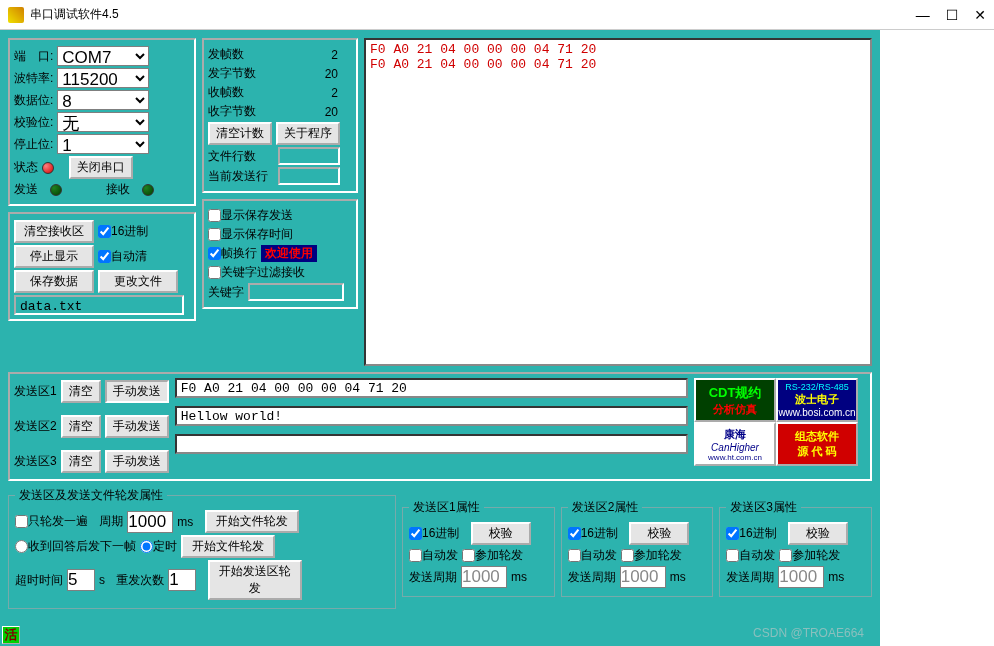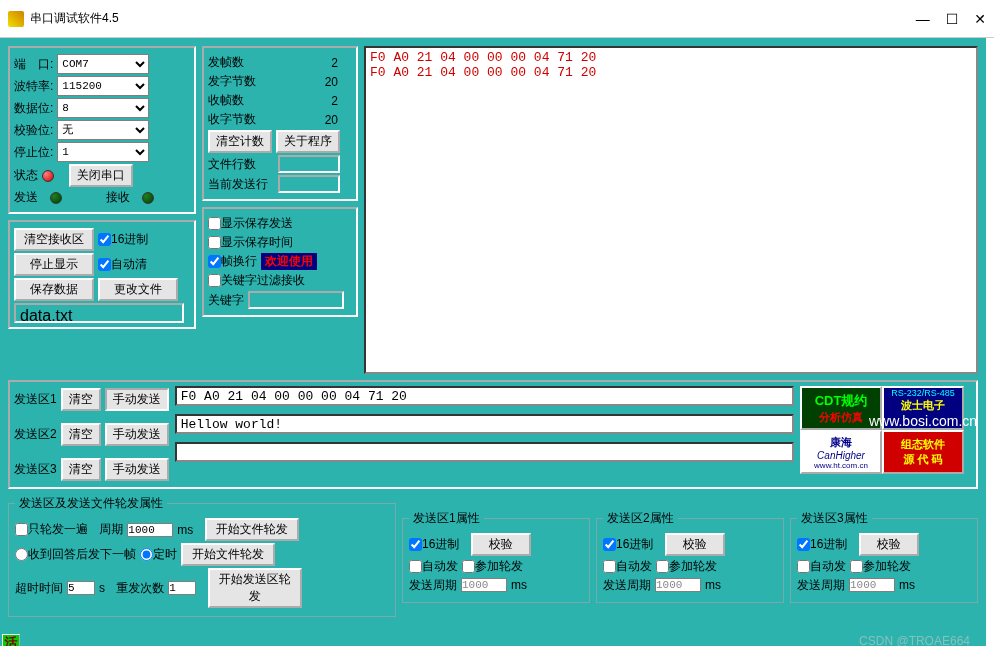--- a/index.html
+++ b/index.html
@@ -1,40 +1,40 @@
 <!DOCTYPE html>
 <html><head>
 <meta charset="utf-8">
 <style>
 * { box-sizing: border-box; margin: 0; padding: 0; }
 body { font-family: "SimSun", "宋体", sans-serif; font-size: 12px; background: #fff; }
-.titlebar { height: 38px; border-bottom: 1px solid #ccc; display: flex; align-items: center; padding: 0 8px; justify-content: space-between; }
+.titlebar { height: 30px; border-bottom: 1px solid #ccc; display: flex; align-items: center; padding: 0 8px; justify-content: space-between; }
 .titlebar-left { display: flex; align-items: center; gap: 6px; }
 .titlebar-icon { width: 16px; height: 16px; background: linear-gradient(45deg,#f0e000,#d08000); border-radius: 2px; }
 .titlebar-btns { display: flex; gap: 16px; font-family: sans-serif; }
 .titlebar-btns span { cursor: pointer; font-size: 14px; }
-.app-body { background: #2cb3ae; padding: 8px; width: 986px; height: 616px; position: relative; }
+.app-body { background: #2cb3ae; padding: 8px; width: 880px; height: 616px; position: relative; }
 .panel { border: 2px inset #fff; background: #2cb3ae; padding: 4px; }
 fieldset.group { border: 1px solid #7aa; background: #2cb3ae; padding: 4px 6px 6px 6px; }
 fieldset.group > legend { padding: 0 4px; font-size: 12px; }
 .row { display: flex; align-items: center; gap: 4px; margin: 2px 0; }
 label.lbl { font-size: 12px; }
-select, input[type=text] { font-family: Liberation Mono, monospace; font-size: 11px; background: #fff; border: 1px solid #7f7f7f; }
+select, input[type=text] { font-family: Liberation Sans, sans-serif; font-size: 17px; background: #fff; border: 1px solid #7f7f7f; }
 select { height: 20px; }
 .btn { background: #e5e5e5; border: 2px outset #fff; font-size: 12px; padding: 1px 6px; cursor: pointer; font-family: Liberation Mono, monospace; }
 .btn-press { border: 2px inset #fff; }
 .led { width: 12px; height: 12px; border-radius: 50%; border: 1px solid #333; display: inline-block; }
 .led-red { background: radial-gradient(circle at 30% 30%, #ff8080, #d00000); }
 .led-green { background: radial-gradient(circle at 30% 30%, #208020, #004000); }
 .stat-label { display: inline-block; width: 56px; }
 .stat-val { display: inline-block; width: 40px; text-align: right; }
 .small-input { width: 62px; height: 18px; background: #2cb3ae; border: 2px inset #fff; }
 .recv-area { background: #fff; border: 2px inset #888; font-family: "Courier New", monospace; font-size: 13px; color: #d00000; padding: 2px 4px; overflow: auto; }
 .send-area-input { background: #fff; border: 2px inset #888; font-family: "Courier New", monospace; font-size: 13px; padding: 1px 4px; height: 20px; }
-.file-box { background: #2cb3ae; border: 2px inset #fff; font-family: Liberation Sans, sans-serif; font-size: 16px; padding: 2px 4px; width: 170px; height: 20px; }
+.file-box { background: #2cb3ae; border: 2px inset #fff; font-family: Liberation Mono, monospace; font-size: 13px; padding: 2px 4px; width: 170px; height: 20px; }
 .chk { display: flex; align-items: center; gap: 0; }
 .chk input { width: 13px; height: 13px; }
 .welcome { background: #000080; color: #ff0000; font-weight: bold; padding: 0 4px; }
 .top-row { display: flex; gap: 6px; }
 .col1 { width: 188px; display: flex; flex-direction: column; gap: 6px; }
 .col2 { width: 156px; display: flex; flex-direction: column; gap: 6px; }
 .bottom-groups { display: flex; gap: 6px; margin-top: 6px; align-items: center; }
 .ad-box { border: 2px outset #fff; width: 82px; height: 44px; font-size: 11px; display: flex; flex-direction: column; align-items: center; justify-content: center; cursor: pointer; }
 .watermark { position: absolute; bottom: 6px; right: 16px; color: rgba(200,200,200,0.6); font-size: 12px; }
 .status-icon { position: absolute; bottom: 2px; left: 2px; width: 18px; height: 18px; background: #00d000; border: 1px outset #fff; color: #800000; font-weight: bold; font-size: 13px; text-align: center; line-height: 16px; }
@@ -205,21 +205,21 @@
       <input class="send-area-input" value="" style="">
     </div>
     <div style="display:flex;flex-wrap:wrap;width:172px;gap:0">
       <div class="ad-box" style="background:#004000;color:#ff0">
           <b style="color:#0f0;font-size:13px">CDT规约</b>
           <b style="color:#f00">分析仿真</b>
         </div>
       <div class="ad-box" style="background:#000080;color:#fff">
           <span style="font-size:9px;color:#0ff">RS-232/RS-485</span>
           <b style="color:#ff0">波士电子</b>
-          <span style="font-size:14px">www.bosi.com.cn</span>
+          <span style="font-size:10px">www.bosi.com.cn</span>
         </div>
       <div class="ad-box" style="background:#fff;color:#008">
           <b>康海</b>
           <i style="font-size:10px">CanHigher</i>
           <span style="font-size:8px">www.ht.com.cn</span>
         </div>
       <div class="ad-box" style="background:#d00000;color:#ff0">
           <b>组态软件</b>
           <b>源 代 码</b>
         </div>

